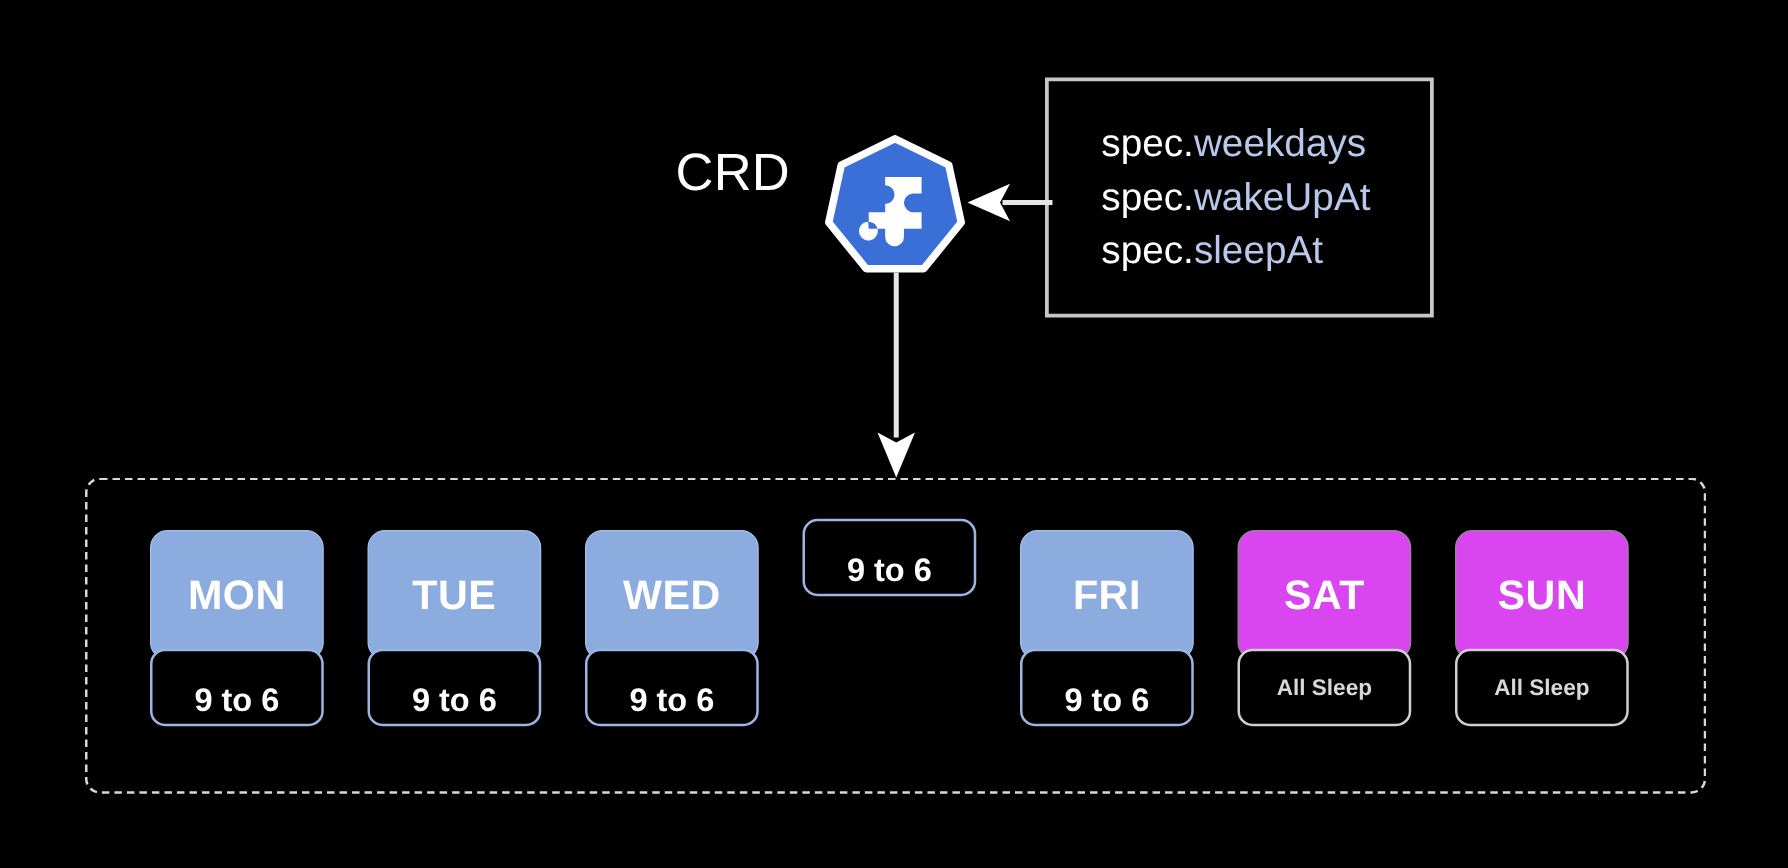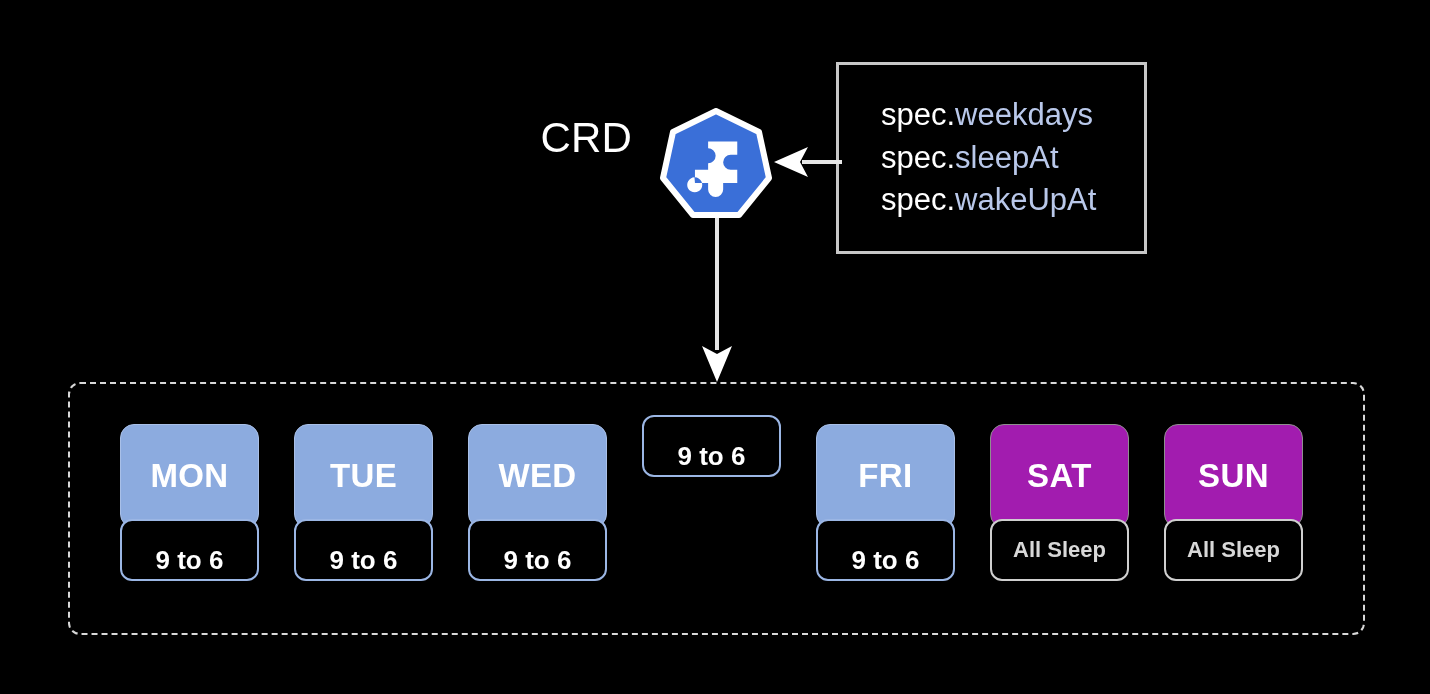--- a/index.html
+++ b/index.html
@@ -113,21 +113,21 @@
     display: flex;
     align-items: center;
     justify-content: center;
     box-sizing: border-box;
   }
   .day-card.weekday .day-head {
     background: #8cabdf;
     border: 1px solid #a9c0e8;
   }
   .day-card.weekend .day-head {
-    background: #a21caf;
+    background: #d946ef;
     border: 1px solid #8f8f8f;
   }
   .day-head .day-name {
     color: #ffffff;
     font-size: 33px;
     font-weight: bold;
     letter-spacing: 0.4px;
   }
 
   .day-foot {
@@ -149,21 +149,21 @@
     border: 2px solid #cfcfcf;
   }
   .day-card.weekday .day-foot .day-sched {
     color: #ffffff;
     font-size: 26px;
     font-weight: bold;
     margin-top: 20px;
   }
   .day-card.weekend .day-foot .day-sched {
     color: #d8d8d8;
-    font-size: 22px;
+    font-size: 18px;
     font-weight: bold;
   }
 </style>
 </head>
 <body>
 
 <div id="crd-label">
   <span class="line-crd">CRD</span>
 </div>
 
@@ -173,24 +173,24 @@
     <path d="M45,34 L45,41 a8,8 0 1 1 0,16 L45,64 L31,64 L31,72 a8,8 0 1 1 -0.5,0 L31,78 L45,78 L45,85
              a8,8 0 1 0 16,0 L61,78 L76,78 L76,64 L69,64 a8,8 0 1 1 0,-16 L76,48 L76,34 Z" fill="#ffffff" transform="translate(3,-4) scale(0.94) translate(3,6)"></path>
   </svg>
 </div>
 
 <div id="spec-box">
   <div class="spec-line">
     <span>spec.</span><span class="prop">weekdays</span>
   </div>
   <div class="spec-line">
+    <span>spec.</span><span class="prop">wakeUpAt</span>
+  </div>
+  <div class="spec-line">
     <span>spec.</span><span class="prop">sleepAt</span>
-  </div>
-  <div class="spec-line">
-    <span>spec.</span><span class="prop">wakeUpAt</span>
   </div>
 </div>
 
 <svg class="arrow-svg" style="left:768px; top:140px;" width="78" height="44" xmlns="http://www.w3.org/2000/svg">
   <line x1="74" y1="22" x2="34" y2="22" stroke="#e6e6e6" stroke-width="4"></line>
   <polygon points="6,22 40,7 32,22 40,37" fill="#ffffff"></polygon>
 </svg>
 
 <svg class="arrow-svg" style="left:700px; top:216px;" width="36" height="170" xmlns="http://www.w3.org/2000/svg">
   <line x1="17" y1="2" x2="17" y2="134" stroke="#e6e6e6" stroke-width="4"></line>

